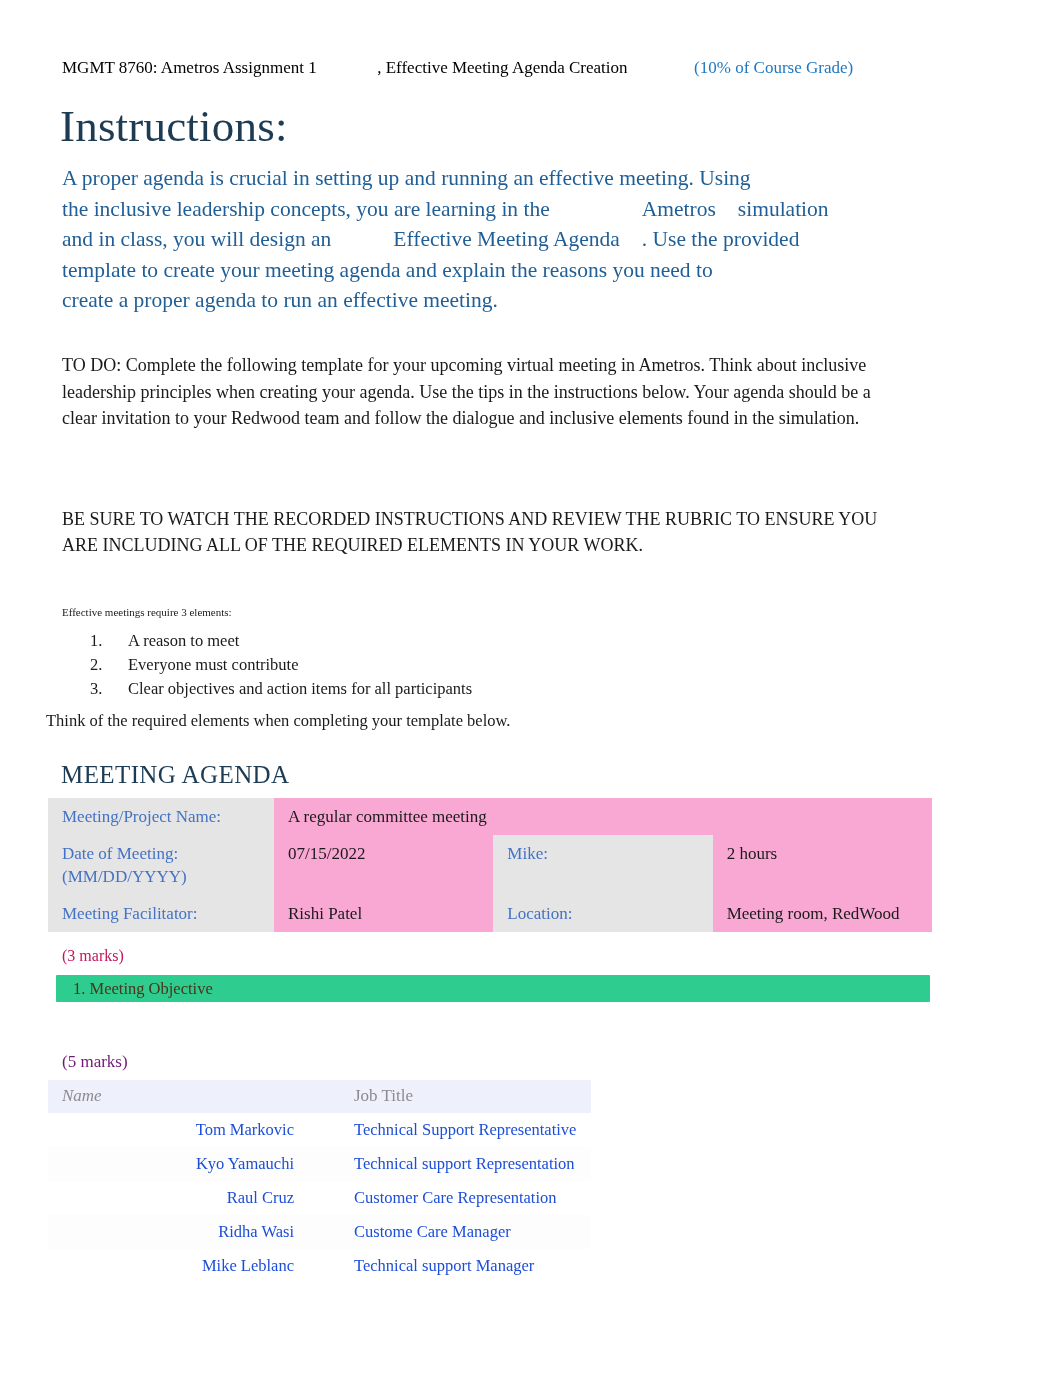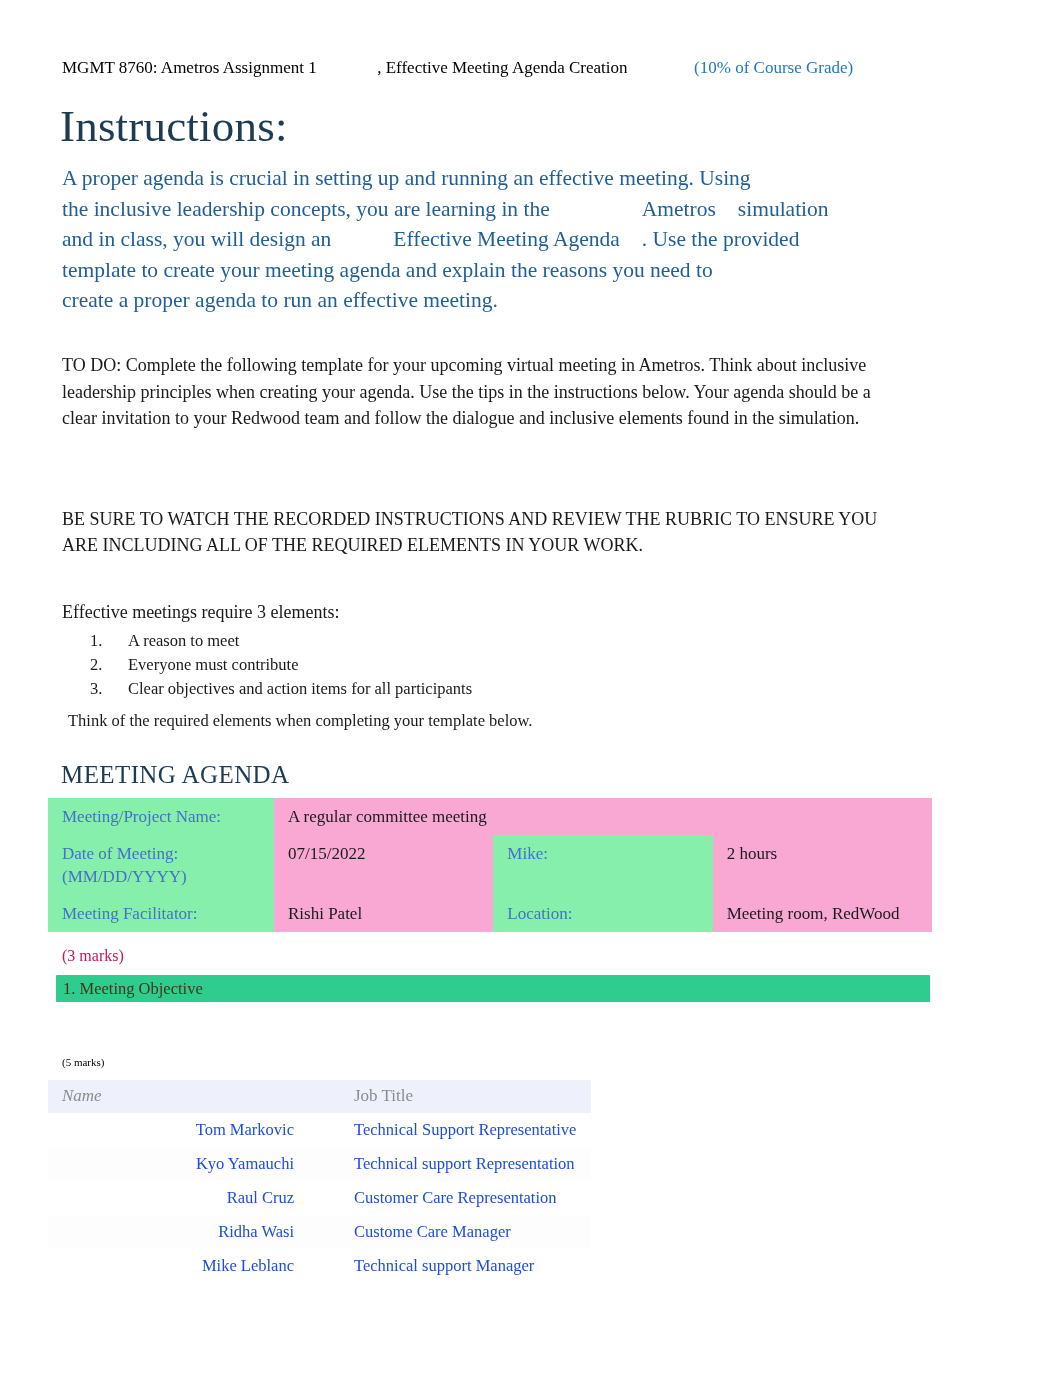--- a/index.html
+++ b/index.html
@@ -85,21 +85,21 @@
     font-size: 18px;
     line-height: 26px;
     color: #1a1a1a;
   }
 
   
   .elements-intro {
     position: absolute;
     left: 62px;
     top: 601px;
-    font-size: 18px;
+    font-size: 11px;
     line-height: 22px;
     color: #1a1a1a;
   }
 
   .elements-list {
     position: absolute;
     left: 62px;
     top: 630px;
     margin: 0;
     padding: 0;
@@ -114,21 +114,21 @@
     margin-bottom: 3px;
   }
   .elements-list li .num {
     position: absolute;
     left: 28px;
     top: 0;
   }
 
   .elements-outro {
     position: absolute;
-    left: 68px;
+    left: 46px;
     top: 710px;
     font-size: 16.5px;
     line-height: 22px;
     color: #1a1a1a;
   }
 
   
   .agenda-heading {
     position: absolute;
     left: 61px;
@@ -151,21 +151,21 @@
     background: #fcfcfd;
   }
   .info-table td {
     vertical-align: top;
     padding: 7px 0 7px 14px;
     font-size: 17px;
     line-height: 23px;
     border: none;
   }
   .info-table td.label {
-    background: #86efac;
+    background: #e5e5e5;
     color: #4472c4;
     width: 212px;
   }
   .info-table td.value {
     background: #f9a8d4;
     color: #1a1a1a;
   }
   .col-v1 { width: 258px; }
   .col-l2 { width: 156px; }
   .col-v2 { width: 258px; }
@@ -183,21 +183,21 @@
   .objective-bar {
     position: absolute;
     left: 56px;
     top: 975px;
     width: 874px;
     height: 27px;
     background: #2ecc8f;
     color: #4a3418;
     font-size: 16.5px;
     line-height: 27px;
-    padding-left: 7px;
+    padding-left: 17px;
     box-sizing: border-box;
     border-radius: 1px;
   }
 
   .objective-box {
     position: absolute;
     left: 62px;
     top: 1008px;
     width: 868px;
     height: 36px;
@@ -211,23 +211,23 @@
     width: 884px;
     height: 48px;
     background: linear-gradient(180deg, #ffffff 0%, #ffffff 72%, #f4f5f8 100%);
     z-index: -1;
   }
 
   .marks-5 {
     position: absolute;
     left: 62px;
     top: 1052px;
-    font-size: 11px;
+    font-size: 17px;
     line-height: 20px;
-    color: #000000;
+    color: #701a75;
   }
 
   
   .participants-table {
     position: absolute;
     left: 48px;
     top: 1080px;
     width: 515px;
     border-collapse: collapse;
     table-layout: fixed;

